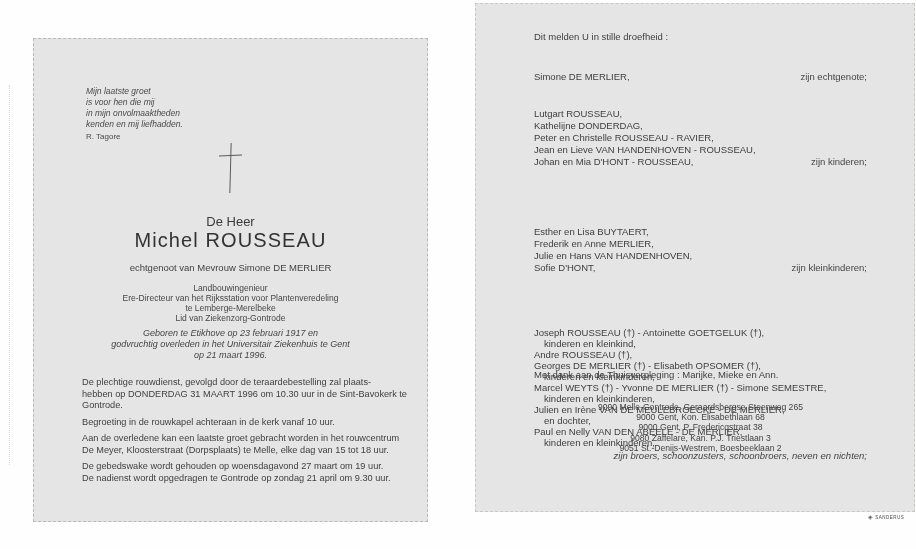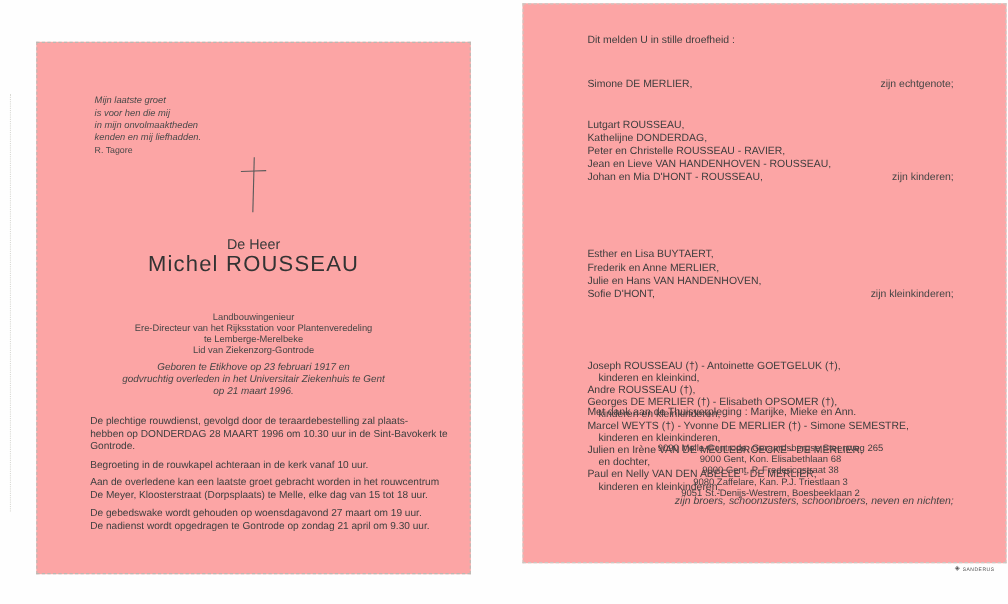--- a/index.html
+++ b/index.html
@@ -3,21 +3,21 @@
 <meta charset="utf-8">
 <style>
   html,body{margin:0;padding:0;}
   body{
     width:916px;height:549px;position:relative;overflow:hidden;
     background:#fefefe;
     font-family:"Liberation Sans", sans-serif;
     color:#3e3e3e;
     -webkit-font-smoothing:antialiased;
   }
-  .sheet{position:absolute;background:#fca5a5;}
+  .sheet{position:absolute;background:#e5e5e5;}
   #left-card{left:33px;top:38px;width:393px;height:482px;border:1px dashed #b9b9b3;}
   #right-sheet{left:475px;top:3px;width:438px;height:507px;border:1px dashed #c9c9c3;}
 
   
   .artifact-v{position:absolute;width:0;border-left:1px dotted #d9d9d4;}
   #artifact-left-edge{left:9px;top:85px;height:380px;}
 
   
   .abs{position:absolute;}
   .centered{left:0;right:0;text-align:center;}
@@ -69,31 +69,32 @@
 kenden en mij liefhadden.</div>
   <div class="abs" id="quote-author">R. Tagore</div>
 
   <div>
     <div class="cross-bar" id="cross-v"></div>
     <div class="cross-bar" id="cross-h"></div>
   </div>
 
   <div class="abs centered" id="salutation">De Heer</div>
   <div class="abs centered" id="deceased-name">Michel ROUSSEAU</div>
+  <div class="abs centered" id="spouse-line">echtgenoot van Mevrouw Simone DE MERLIER</div>
   <div class="abs centered pre" id="titles">Landbouwingenieur
 Ere-Directeur van het Rijksstation voor Plantenveredeling
 te Lemberge-Merelbeke
 Lid van Ziekenzorg-Gontrode</div>
   <div class="abs centered pre" id="life-dates">Geboren te Etikhove op 23 februari 1917 en
 godvruchtig overleden in het Universitair Ziekenhuis te Gent
 op 21 maart 1996.</div>
 
   <div class="abs" id="left-paragraphs">
     <p class="para pre">De plechtige rouwdienst, gevolgd door de teraardebestelling zal plaats-
-hebben op DONDERDAG 28 MAART 1996 om 10.30 uur in de Sint-Bavokerk te
+hebben op DONDERDAG 31 MAART 1996 om 10.30 uur in de Sint-Bavokerk te
 Gontrode.</p>
     <p class="para pre">Begroeting in de rouwkapel achteraan in de kerk vanaf 10 uur.</p>
     <p class="para pre">Aan de overledene kan een laatste groet gebracht worden in het rouwcentrum
 De Meyer, Kloosterstraat (Dorpsplaats) te Melle, elke dag van 15 tot 18 uur.</p>
     <p class="para pre">De gebedswake wordt gehouden op woensdagavond 27 maart om 19 uur.
 De nadienst wordt opgedragen te Gontrode op zondag 21 april om 9.30 uur.</p>
   </div>
 </div>
 
 <div class="sheet" id="right-sheet">

